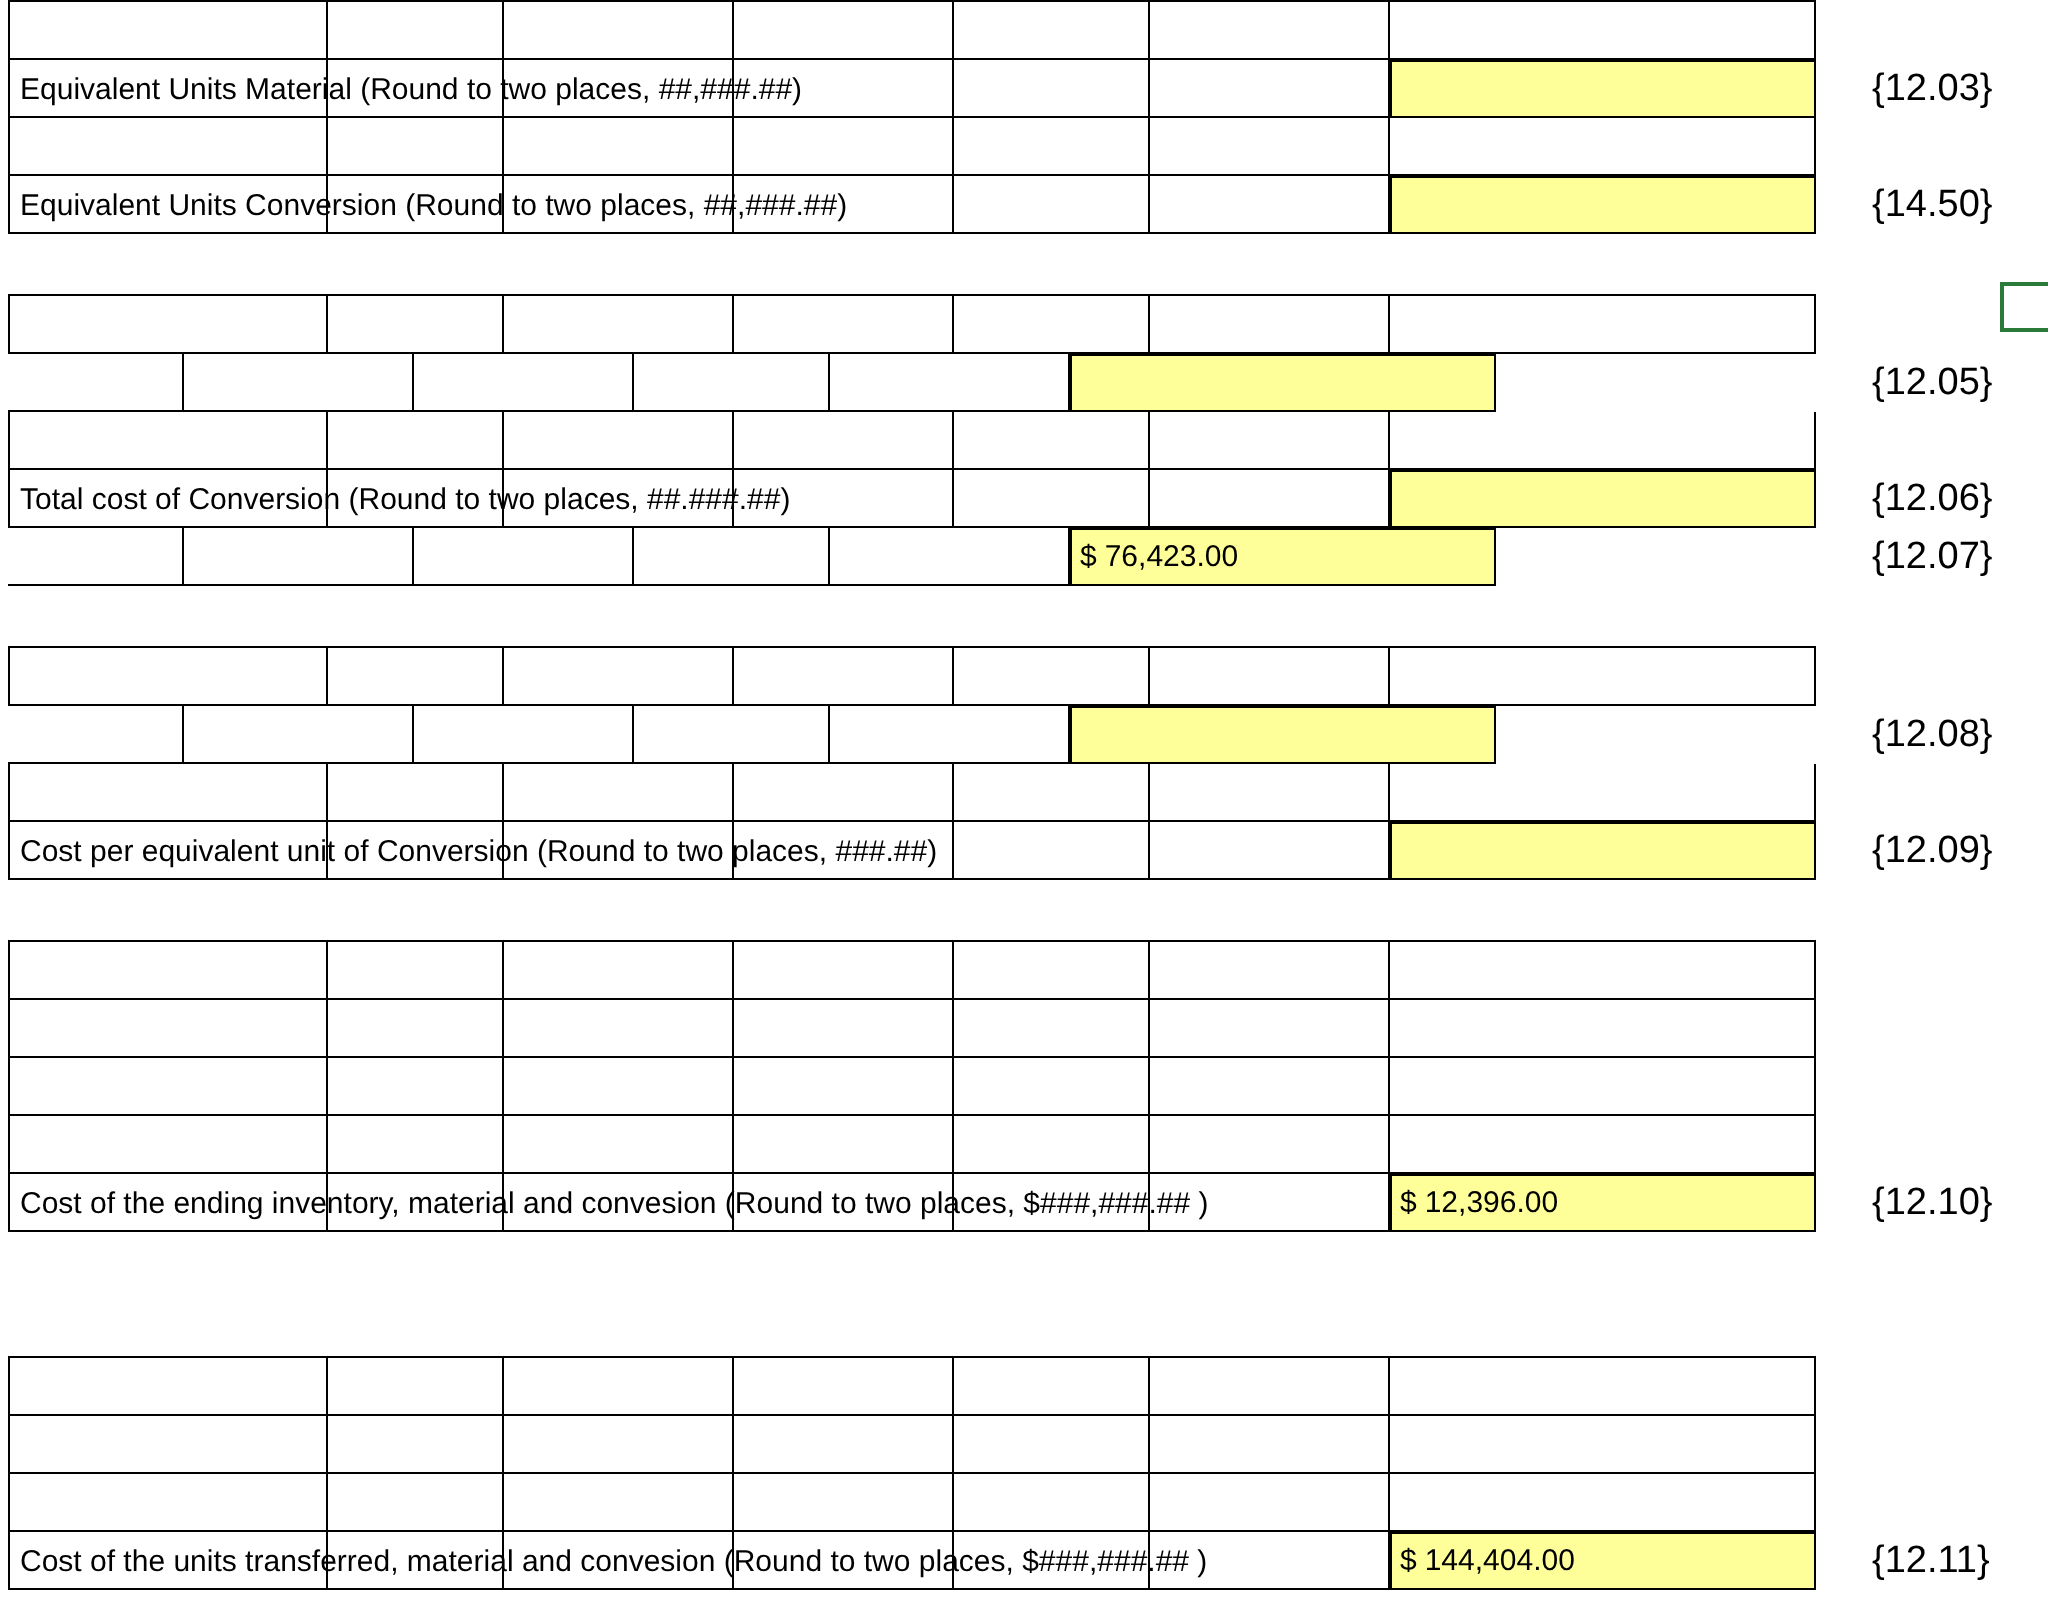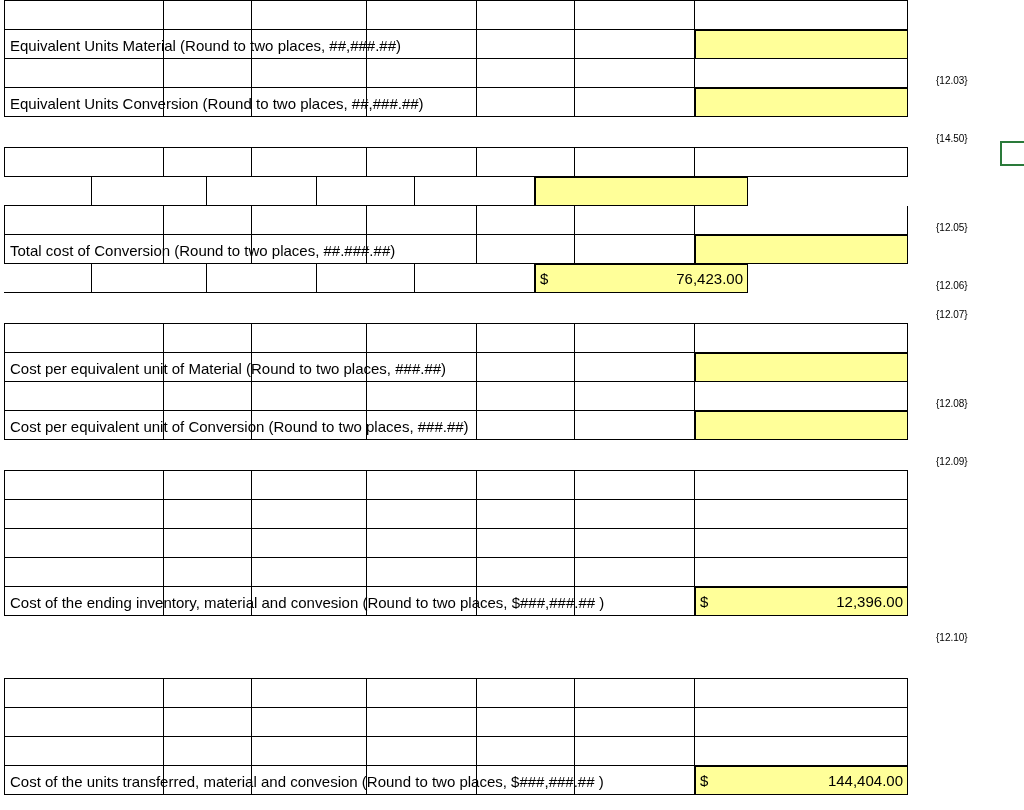--- a/index.html
+++ b/index.html
@@ -56,30 +56,29 @@
     z-index: 2;
   }
   .input-cell {
     background: #ffff99;
     border: 1.5px solid #000;
   }
   .input-cell.filled {
     justify-content: space-between;
   }
   .dollar { margin-right: 4px; }
-  .value { flex: 1; text-align: right; }
+  .value { flex: 1; text-align: left; }
   .ref {
     position: absolute;
     left: 100%;
     margin-left: 28px;
     white-space: nowrap;
-    font-size: 10px;
+    font-size: 19px;
     top: 50%;
     transform: translateY(-50%);
-    margin-top: 35px;
   }
   .gap { height: 30px; }
   .gap-lg { height: 62px; }
   .floating-box {
     position: absolute;
     right: -18px;
     top: 141px;
     width: 42px;
     height: 25px;
     border: 2px solid #2a7a3a;
@@ -204,23 +203,20 @@
     <div class="row">
       <div class="cell cA cL"></div>
         <div class="cell cB"></div>
         <div class="cell cC"></div>
         <div class="cell cD"></div>
         <div class="cell cE"></div>
         <div class="cell cF"></div>
         <div class="cell cG"></div>
     </div>
     <div class="row">
-      <div class="cell cA cL">
-          <span class="label-text">Cost per equivalent unit of Material (Round to two places, ###.##)</span>
-        </div>
       <div class="cell cB"></div>
         <div class="cell cC"></div>
         <div class="cell cD"></div>
         <div class="cell cE"></div>
         <div class="cell cF"></div>
       <div class="cell cG input-cell"></div>
       <span class="ref">{12.08}</span>
     </div>
     <div class="row">
       <div class="cell cA cL"></div>

